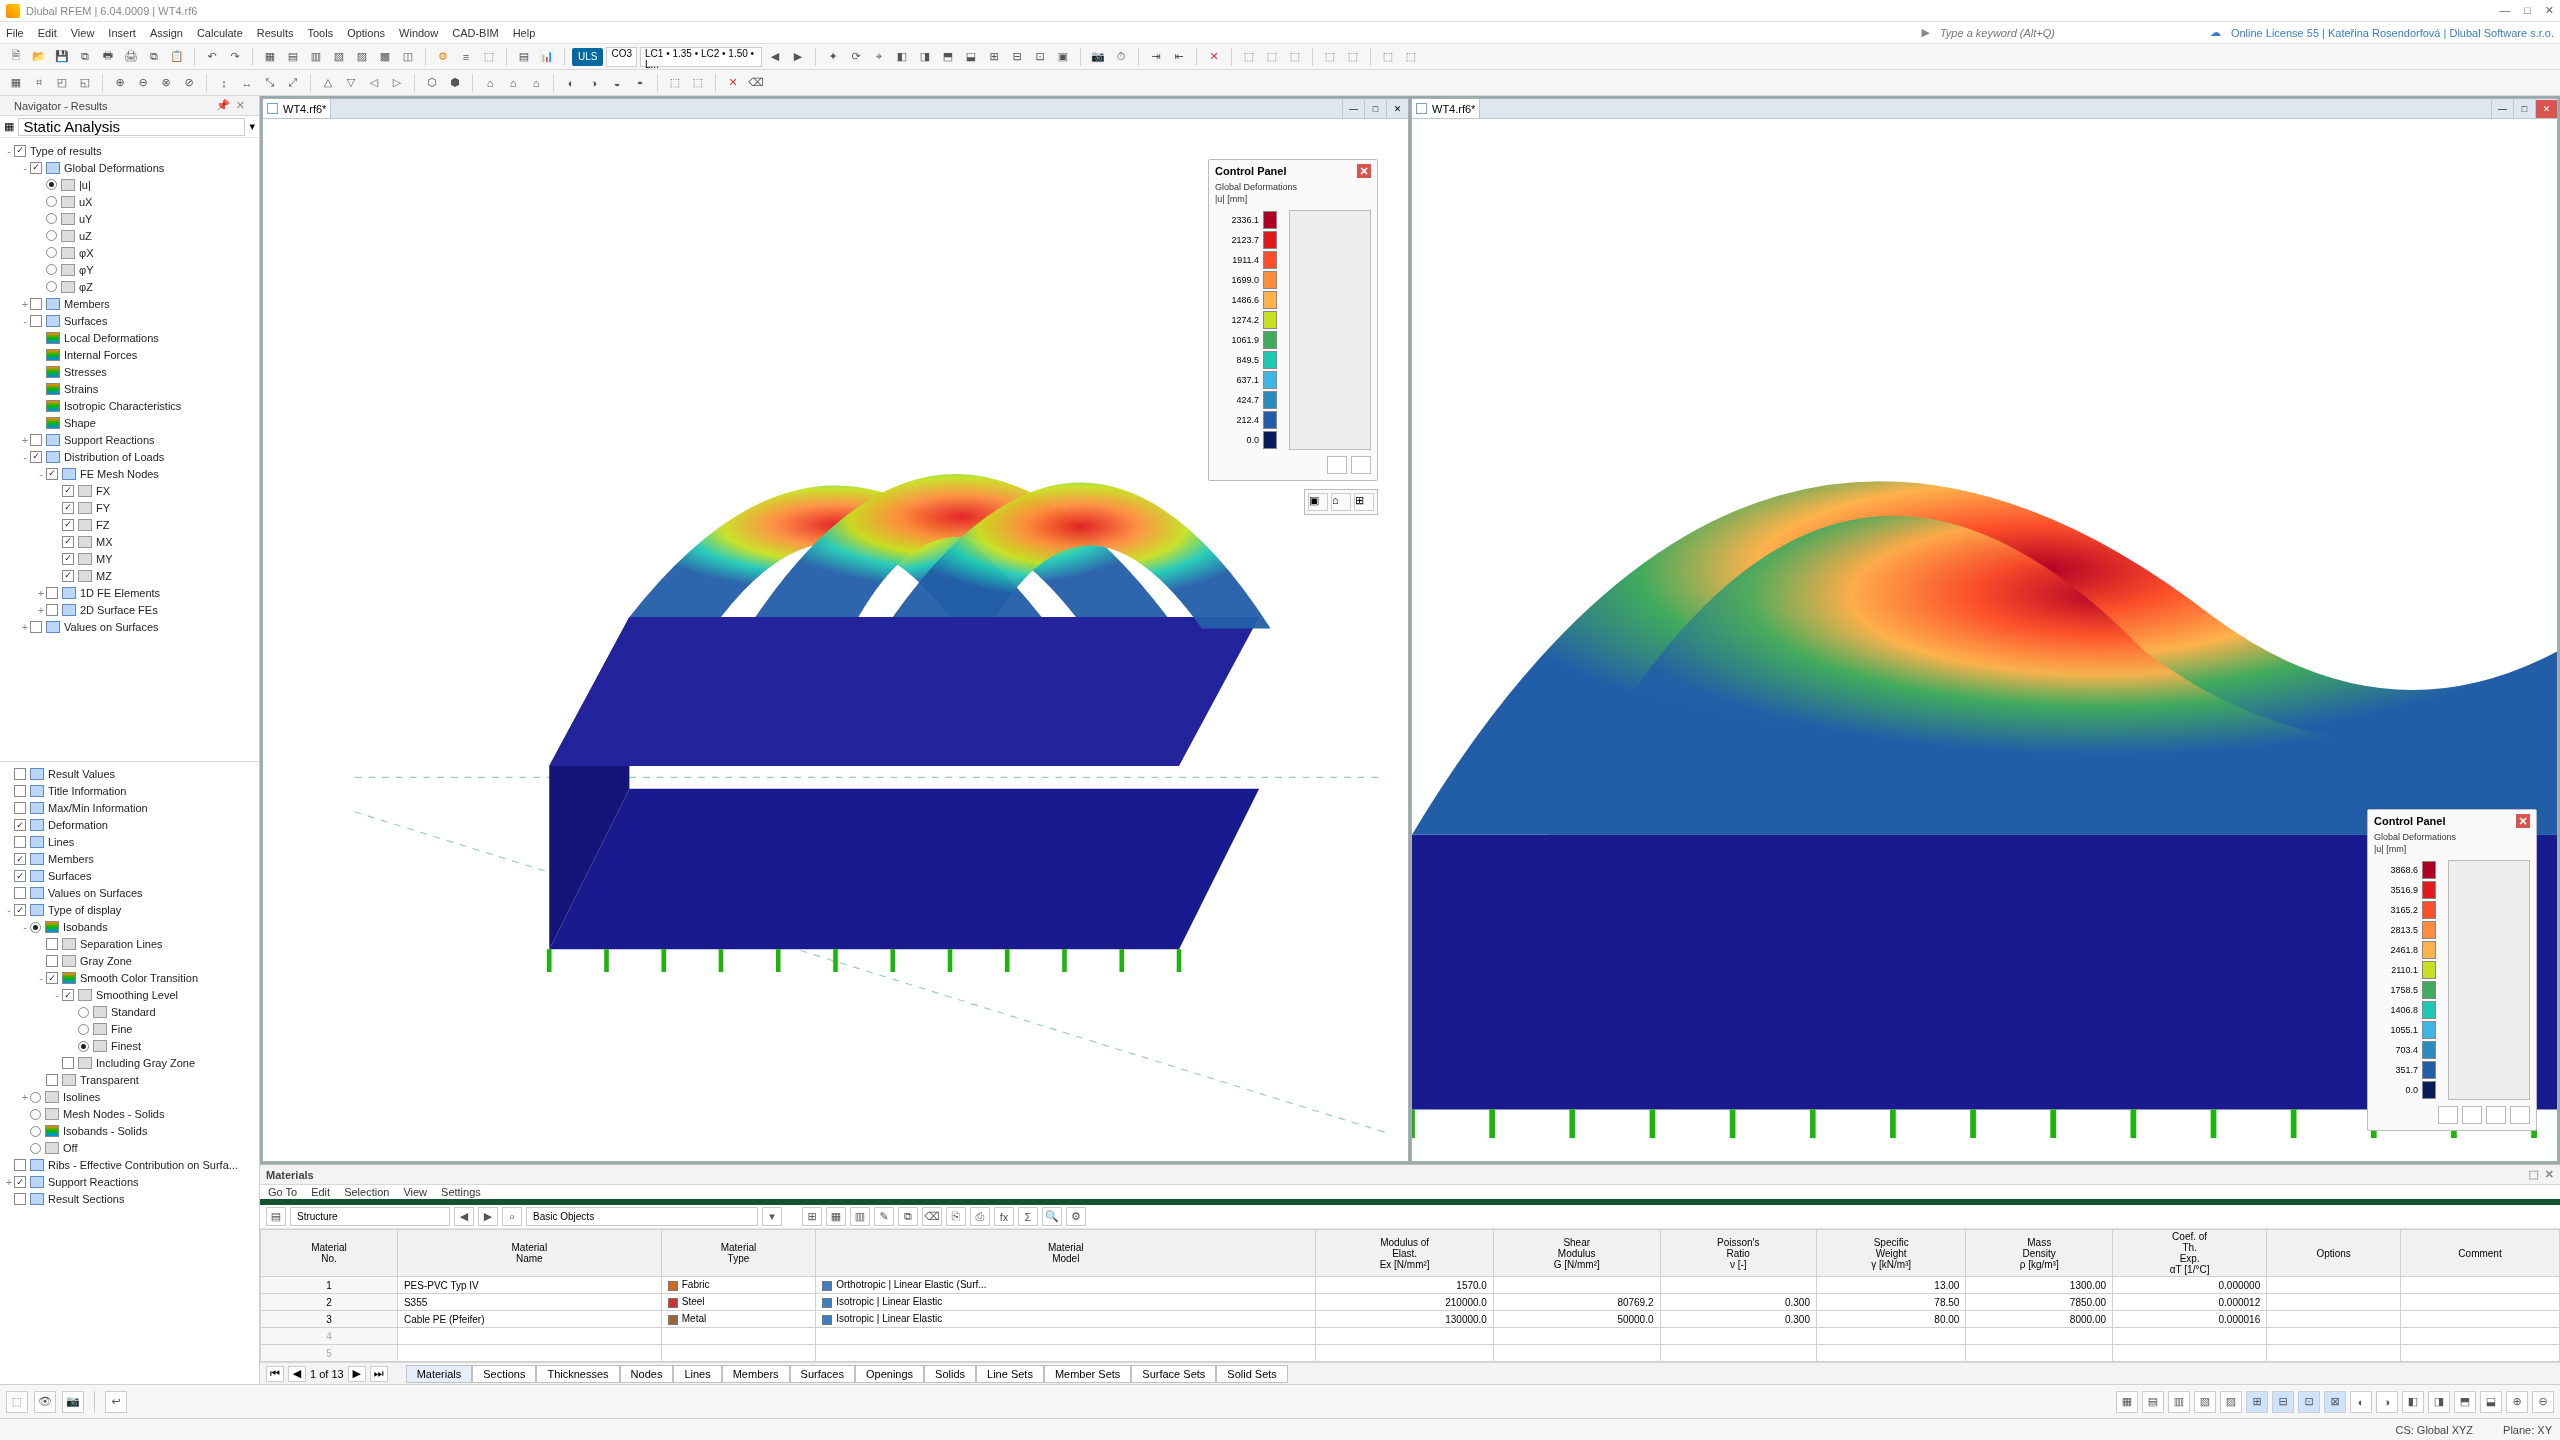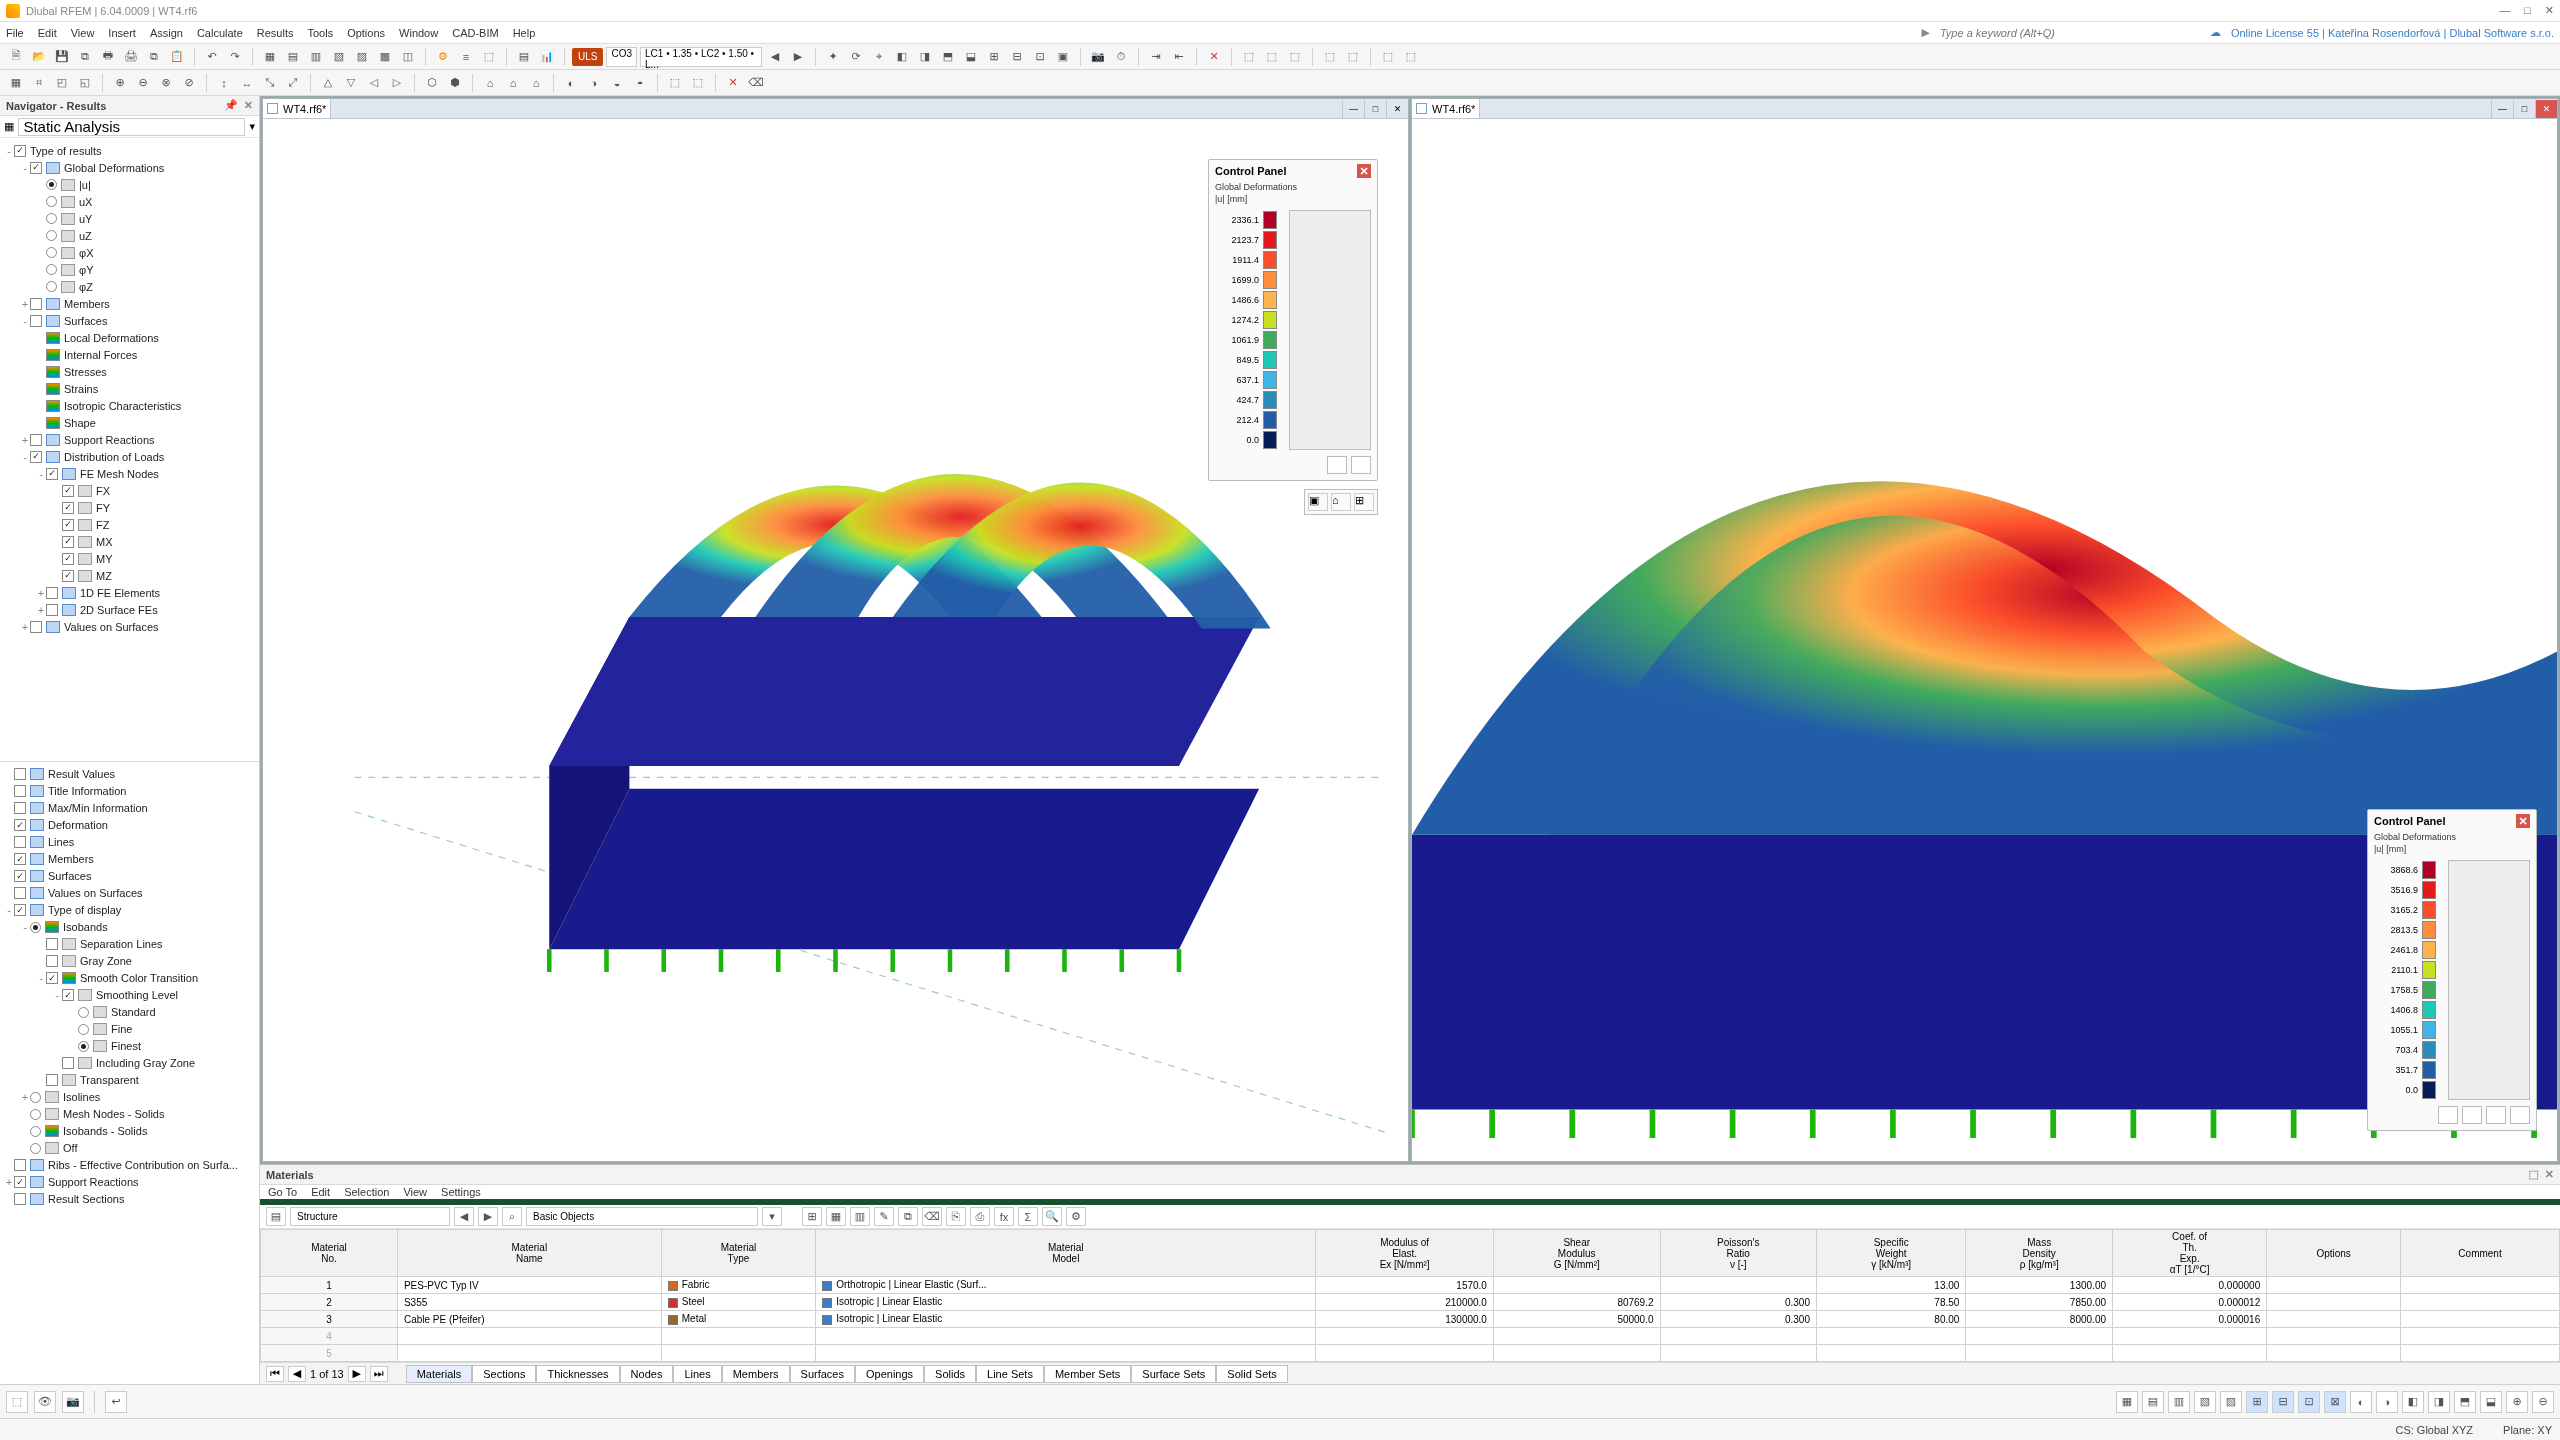--- a/index.html
+++ b/index.html
@@ -22,21 +22,21 @@
 
 .toolbar { height: 26px; background: #f6f6f6; border-bottom: 1px solid #d9d9d9; display: flex; align-items: center; gap: 3px; padding: 0 6px; }
 .toolbar .btn { width: 20px; height: 20px; display: inline-flex; align-items: center; justify-content: center; border-radius: 2px; cursor: pointer; color: #555; }
 .toolbar .sep { width: 1px; height: 18px; background: #d0d0d0; margin: 0 4px; }
 .toolbar .chip { height: 18px; padding: 0 6px; border-radius: 2px; font-size: 10px; display: inline-flex; align-items: center; color: #fff; }
 .toolbar select, .toolbar .fakeselect { height: 20px; border: 1px solid #ccc; background: #fff; font-size: 10px; padding: 0 4px; }
 
 
 .main { display: flex; height: calc(100% - 22px - 22px - 26px - 26px - 34px - 22px); }
 .nav { width: 260px; background: #fff; border-right: 1px solid #d0d0d0; display: flex; flex-direction: column; }
-.nav-header { height: 20px; background: #f3f3f3; border-bottom: 1px solid #d9d9d9; display: flex; align-items: center; padding: 0 6px; font-weight: 700; color: #444; }
+.nav-header { height: 20px; background: #f3f3f3; border-bottom: 1px solid #d9d9d9; display: flex; align-items: center; padding: 0 14px; font-weight: 400; color: #444; }
 .nav-header .x { margin-left: auto; display: flex; gap: 6px; color: #888; }
 .nav-sub { height: 22px; border-bottom: 1px solid #e4e4e4; display: flex; align-items: center; padding: 0 4px; gap: 4px; }
 .nav-sub .drop { flex: 1; border: 1px solid #ccc; height: 18px; font-size: 15px; padding: 0 4px; display: flex; align-items: center; }
 .tree { flex: 1; overflow: auto; padding: 4px 0; }
 .tree .row { display: flex; align-items: center; height: 17px; padding-left: 4px; cursor: pointer; white-space: nowrap; }
 .tree .ind { display: inline-block; }
 .tree .exp { width: 10px; color: #888; text-align: center; }
 .tree .cb { width: 12px; height: 12px; border: 1px solid #888; margin-right: 4px; display: inline-flex; align-items: center; justify-content: center; font-size: 9px; line-height: 1; }
 .tree .cb.checked::after { content: "✓"; color: #222; }
 .tree .rb { width: 11px; height: 11px; border: 1px solid #888; border-radius: 50%; margin-right: 4px; display: inline-flex; align-items: center; justify-content: center; }
@@ -158,21 +158,21 @@
   <span class="btn">▩</span>
   <span class="btn">◫</span>
   <span class="sep"></span>
   <span class="btn" style="color:#e80">⚙</span>
   <span class="btn">≡</span>
   <span class="btn">⬚</span>
   <span class="sep"></span>
   <span class="btn">▤</span>
   <span class="btn">📊</span>
   <span class="sep"></span>
-  <span class="chip" style="background:#c2410c">ULS</span>
+  <span class="chip" style="background:#0369a1">ULS</span>
   <span class="fakeselect">CO3</span>
   <span class="fakeselect" style="width:122px">LC1 • 1.35 • LC2 • 1.50 • L...</span>
   <span class="btn">◀</span>
   <span class="btn">▶</span>
   <span class="sep"></span>
   <span class="btn">✦</span>
   <span class="btn">⟳</span>
   <span class="btn">⌖</span>
   <span class="btn">◧</span>
   <span class="btn">◨</span>

